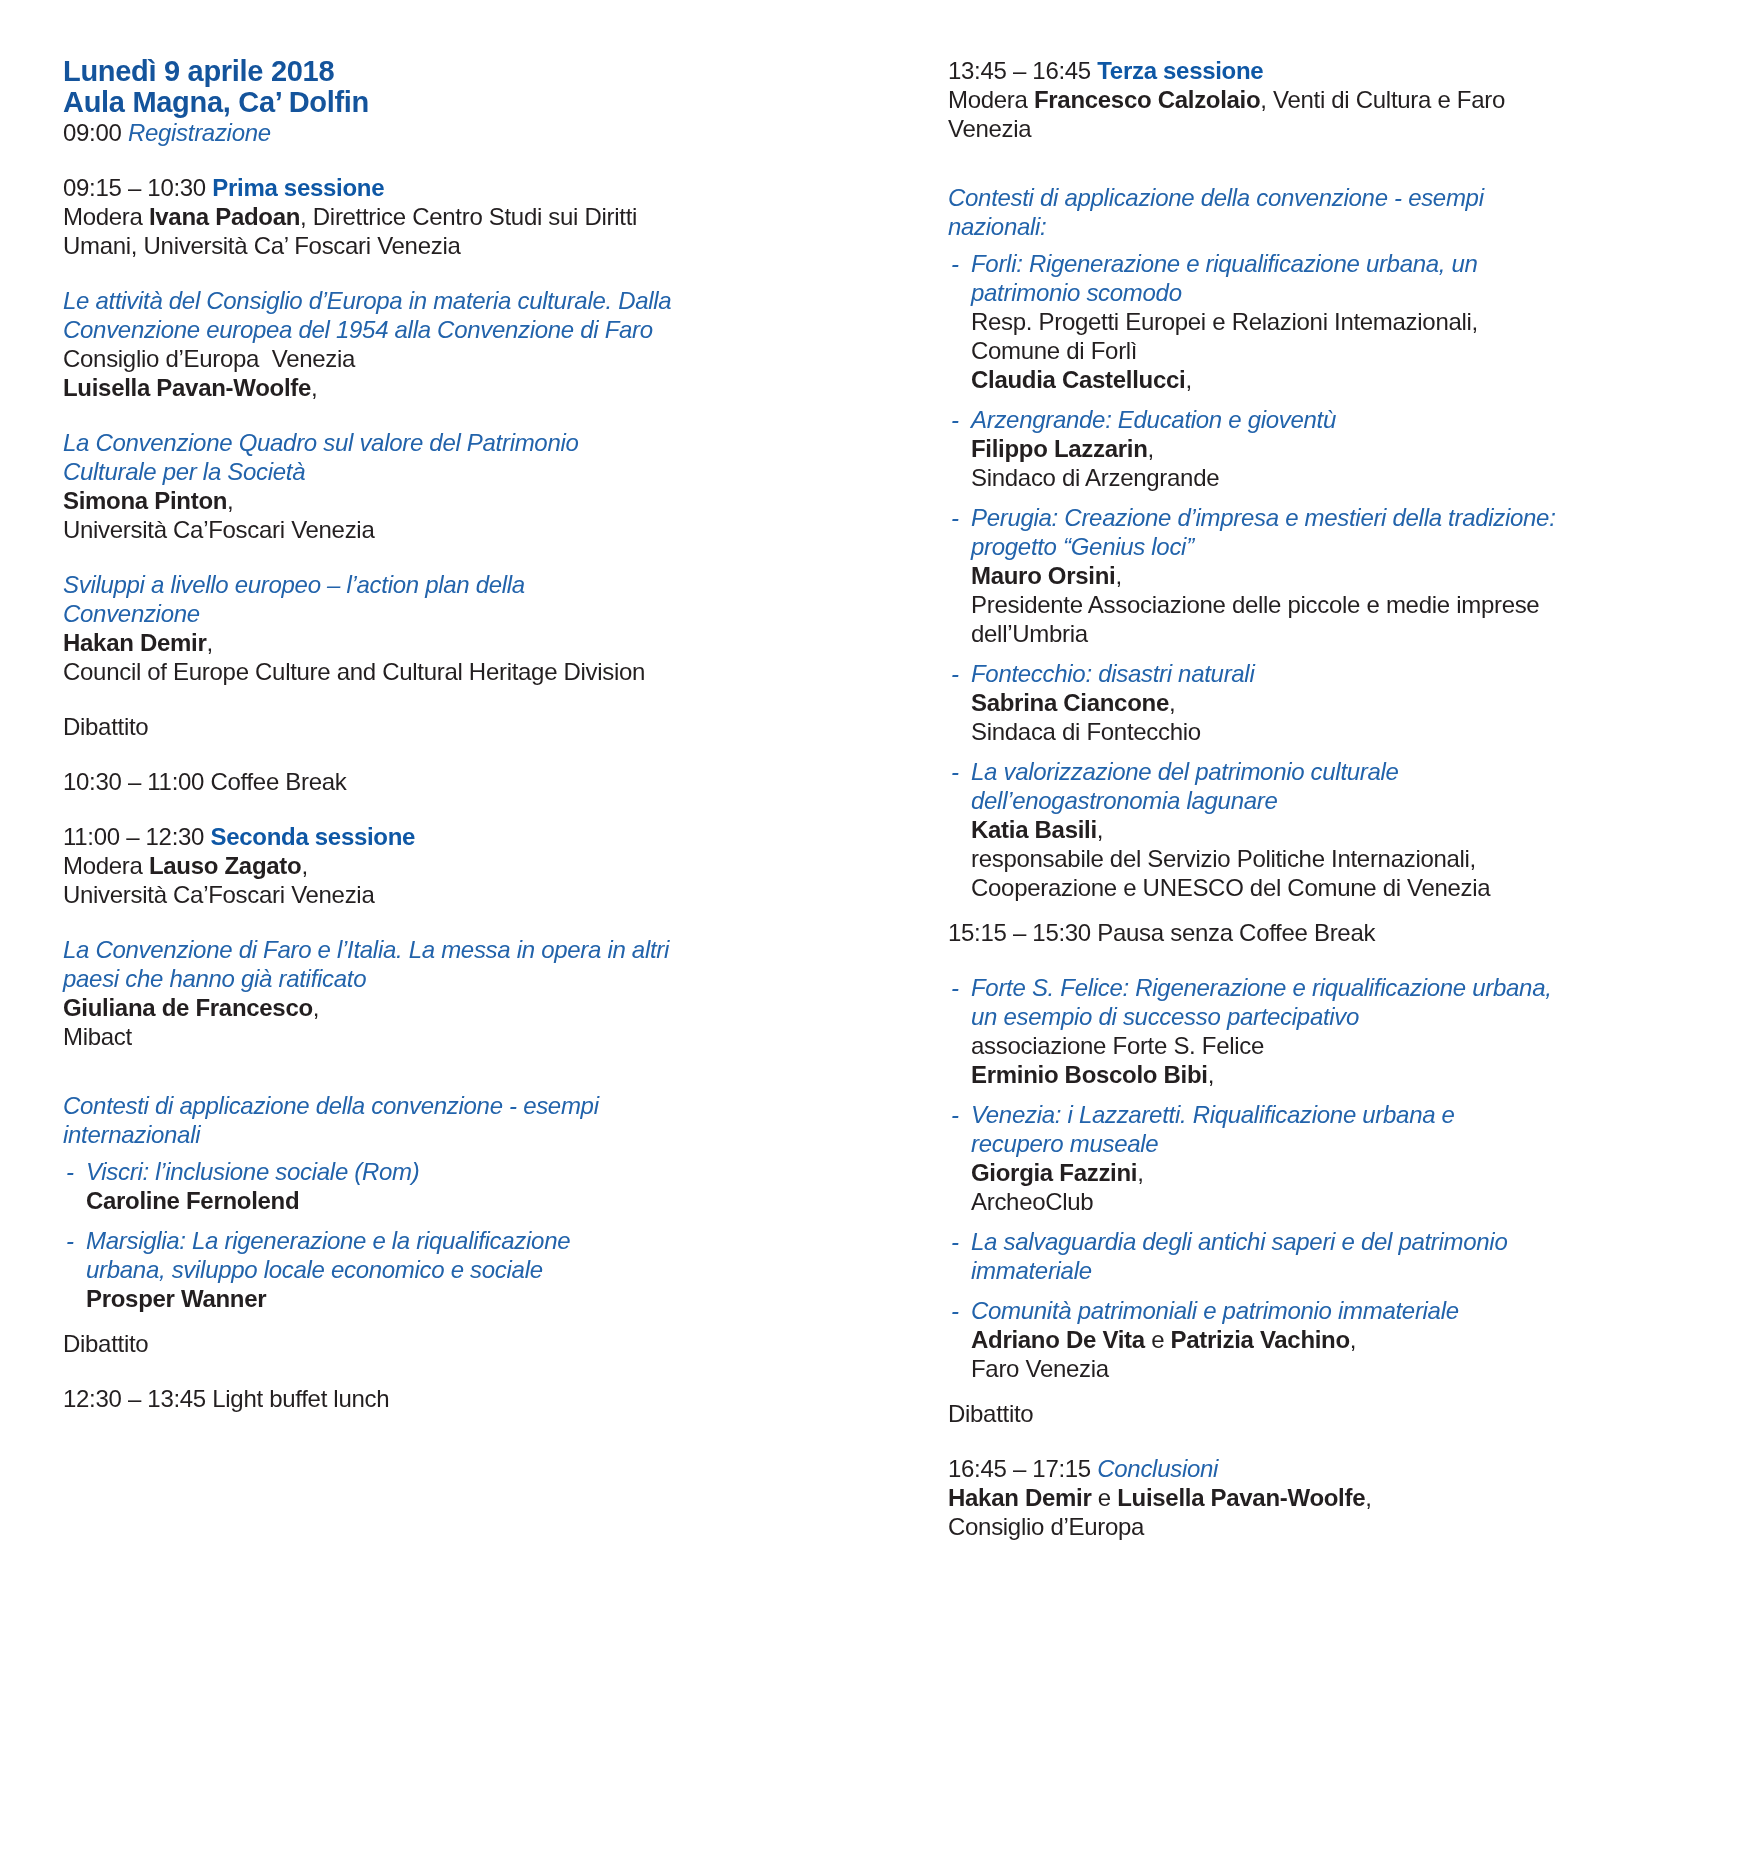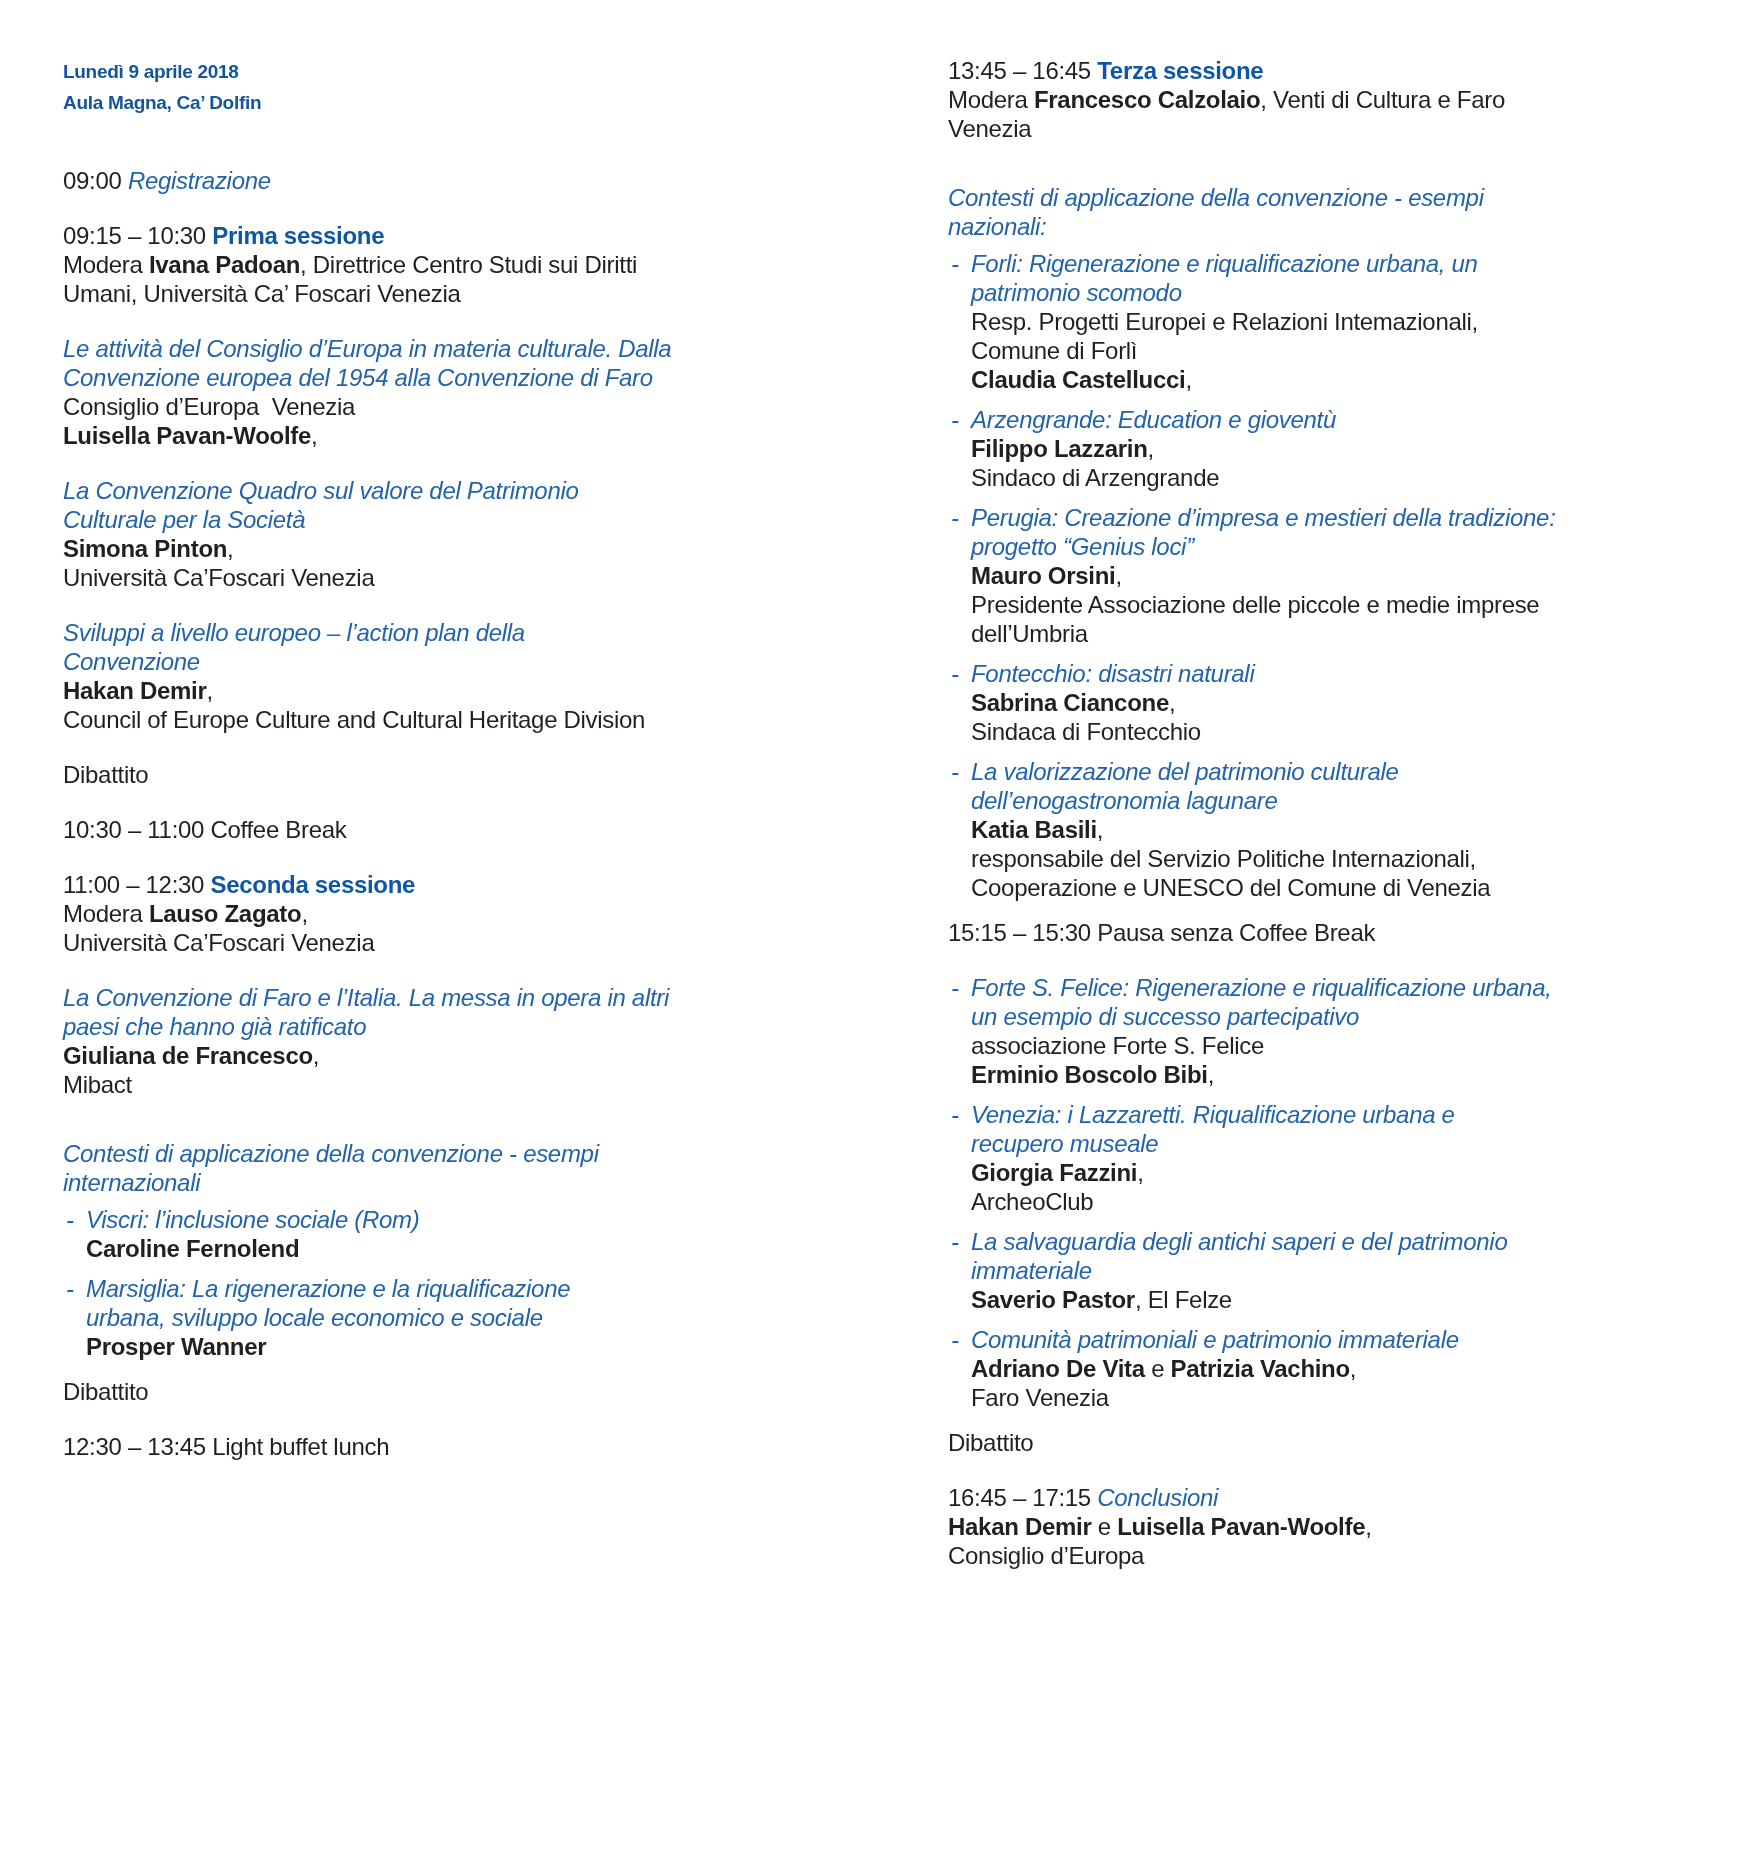--- a/index.html
+++ b/index.html
@@ -16,23 +16,22 @@
     font-size:24px;
     line-height:29px;
     letter-spacing:-0.3px;
     color:var(--body_text,#231f20);
     overflow:hidden;
   }
   .page p { margin:0; white-space:pre-line; }
   .date-header {
     color:var(--header_blue,#14549c);
     font-weight:bold;
-    font-size:19px;
+    font-size:29px;
     line-height:31px;
-    margin-bottom:48px;
   }
   .block { margin-bottom:26px; }
   .intro { margin-bottom:8px;margin-top:40px; }
   .bullets { margin-bottom:16px; }
   .session-title { color:var(--session_blue,#0e57a5); font-weight:bold; }
   .blue-italic { color:var(--title_blue,#2263ab); font-style:italic; }
   b { font-weight:bold; }
   .bullet {
     position:relative;
     padding-left:23px;
@@ -197,21 +196,20 @@
         </div>
       <div class="bullet">
           <p class="blue-italic">Venezia: i Lazzaretti. Riqualificazione urbana e
 recupero museale</p>
           <p><b>Giorgia Fazzini</b><span>,</span></p>
           <p>ArcheoClub</p>
         </div>
       <div class="bullet">
           <p class="blue-italic">La salvaguardia degli antichi saperi e del patrimonio
 immateriale</p>
-          <p><b>Saverio Pastor</b><span>, El Felze</span></p>
         </div>
       <div class="bullet">
           <p class="blue-italic">Comunità patrimoniali e patrimonio immateriale</p>
           <p><b>Adriano De Vita</b><span> e </span><b>Patrizia Vachino</b><span>,</span></p>
           <p>Faro Venezia</p>
         </div>
     </div>
 
     <div class="block">
         <p>Dibattito</p>

